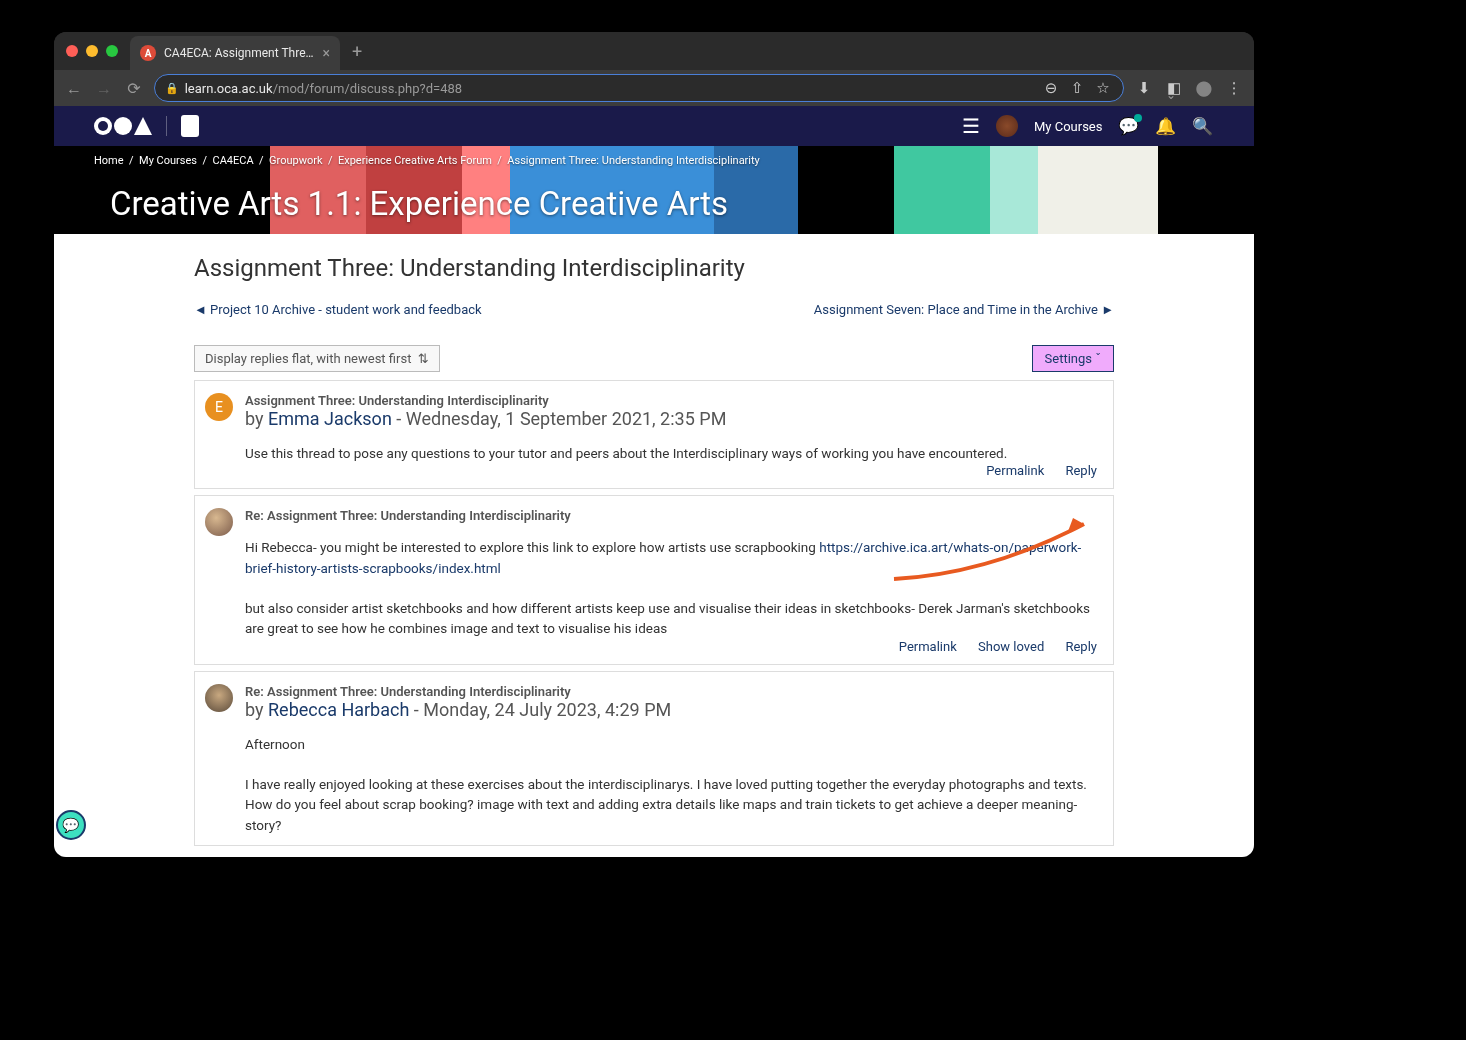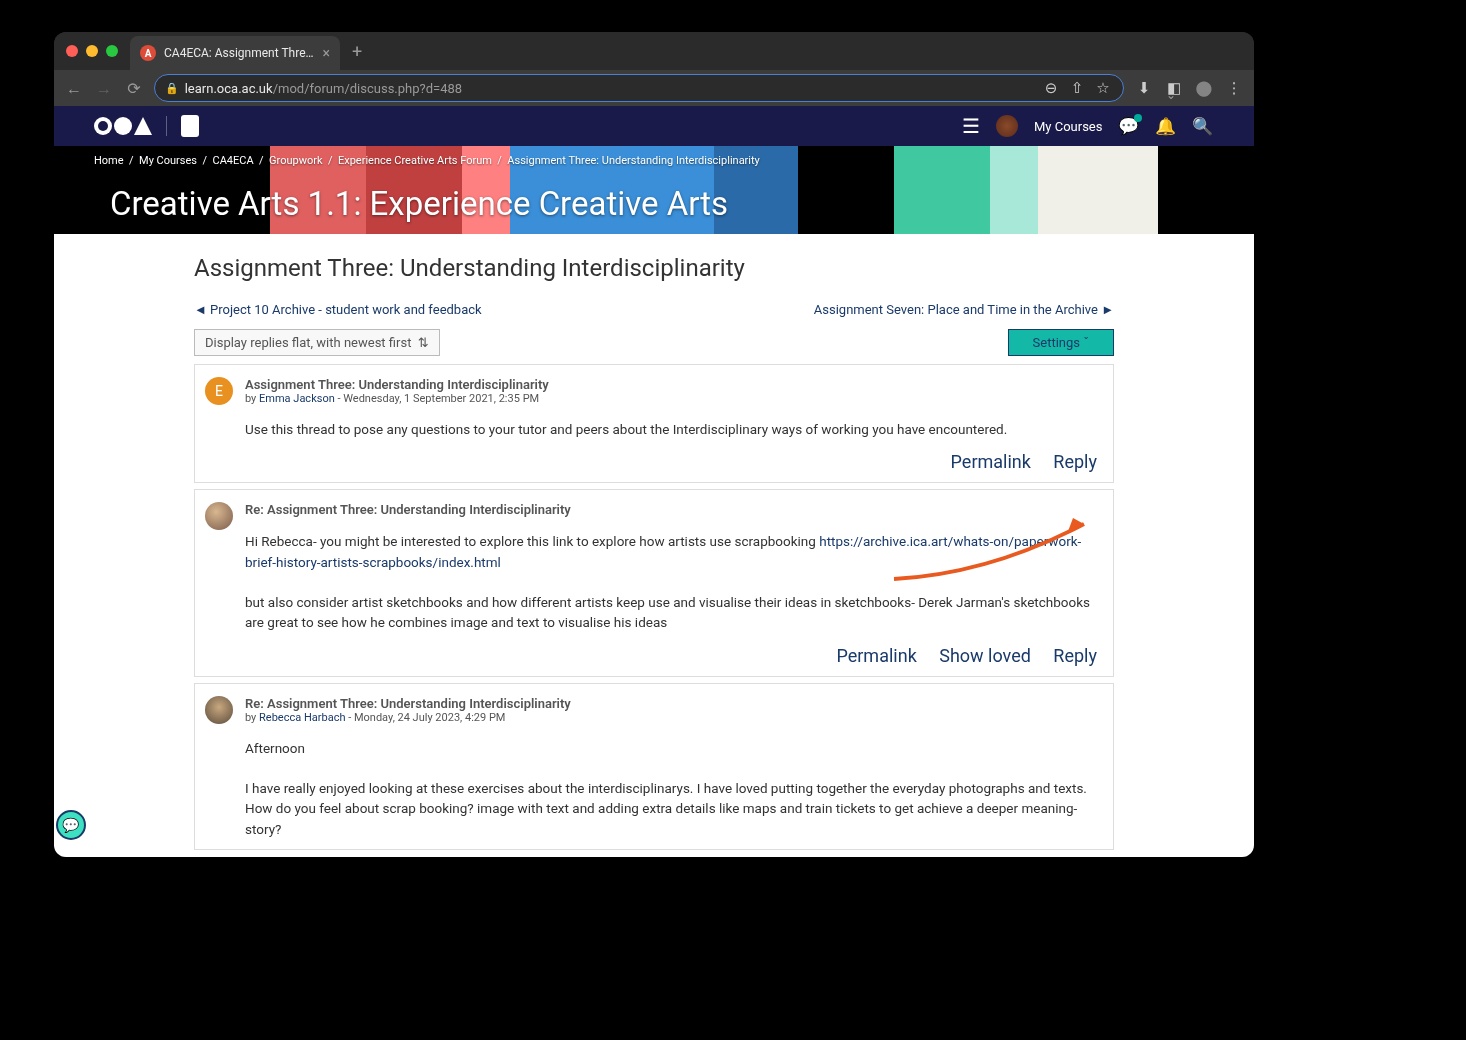--- a/index.html
+++ b/index.html
@@ -40,38 +40,38 @@
 .my-courses { color: #fff; font-size: 13px; }
 .hdr-icon { color: #fff; font-size: 17px; cursor: pointer; position: relative; }
 .notif-dot { position: absolute; top: -2px; right: -2px; width: 8px; height: 8px; background: #0a9; border-radius: 50%; }
 .banner { position: relative; height: 88px; background: linear-gradient(90deg, #000 0%, #000 18%, #e06060 18%, #e06060 26%, #c04040 26%, #c04040 34%, #ff8080 34%, #ff8080 38%, #3a8fd8 38%, #3a8fd8 55%, #2a6aa8 55%, #2a6aa8 62%, #000 62%, #000 70%, #40c8a0 70%, #40c8a0 78%, #a8e8d8 78%, #a8e8d8 82%, #f0f0e8 82%, #f0f0e8 92%, #000 92%, #000 100%); }
 .breadcrumb { position: absolute; top: 8px; left: 40px; font-size: 11px; color: #fff; text-shadow: 0 1px 2px rgba(0,0,0,0.5); }
 .breadcrumb a { color: #fff; text-decoration: none; }
 .breadcrumb span.current { color: #fff; }
 .banner-title { position: absolute; top: 38px; left: 40px; color: #fff; font-size: 33px; font-weight: 400; text-shadow: 0 1px 3px rgba(0,0,0,0.5); margin-left: 16px; }
 .page-body { padding: 20px 140px 40px 140px; }
 .page-title { font-size: 24px; font-weight: 400; color: #333; margin-bottom: 20px; }
-.nav-row { display: flex; justify-content: space-between; margin-bottom: 12px; font-size: 13px; }
+.nav-row { display: flex; justify-content: space-between; margin-bottom: 28px; font-size: 13px; }
 .nav-link { color: #1a3a6a; text-decoration: none; cursor: pointer; }
 .controls-row { display: flex; justify-content: space-between; margin-bottom: 8px; }
 .display-select { border: 1px solid #bbb; background: #f8f8f8; padding: 5px 10px; font-size: 13px; color: #555; cursor: pointer; }
-.settings-btn { border: 1px solid #1a3a6a; background: #14b8a6; padding: 5px 24px; font-size: 13px; color: #1a3a6a; cursor: pointer; text-align: right; }
+.settings-btn { border: 1px solid #1a3a6a; background: #f0abfc; padding: 5px 12px; font-size: 13px; color: #1a3a6a; cursor: pointer; text-align: right; }
 .post { border: 1px solid #ddd; background: #fff; margin-bottom: 6px; padding: 12px 16px 10px 50px; position: relative; }
 .post.indented { margin-left: 0; }
 .post-avatar { position: absolute; left: 10px; top: 12px; width: 28px; height: 28px; border-radius: 50%; }
 .post-avatar.letter-e { background: #e89020; color: #fff; display: flex; align-items: center; justify-content: center; font-size: 14px; }
 .post-avatar.photo1 { background: radial-gradient(circle at 40% 35%, #d8b890, #7a5a4a); }
 .post-avatar.photo2 { background: radial-gradient(circle at 50% 40%, #c8a880, #5a4a3a); }
 .post-subject { font-size: 13px; color: #555; font-weight: 600; }
-.post-meta { font-size: 11px; color: #555; }
+.post-meta { font-size: 18px; color: #555; }
 .post-meta .author { color: #1a3a6a; cursor: pointer; }
 .post-body { margin-top: 14px; font-size: 13.5px; color: #333; line-height: 1.5; }
 .post-body.bold { font-weight: 400; }
 .post-body .link { color: #1a3a6a; cursor: pointer; }
-.post-actions { margin-top: 12px; text-align: right; font-size: 18px; }
+.post-actions { text-align: right; font-size: 13px; }
 .post-actions a { color: #1a3a6a; text-decoration: none; margin-left: 18px; cursor: pointer; }
 .arrow-svg { position: absolute; top: 398px; left: 835px; width: 215px; height: 80px; }
 .chat-bubble { position: fixed; bottom: 200px; left: 56px; width: 30px; height: 30px; background: #3de0c0; border: 2px solid #1a3a6a; border-radius: 50%; display: flex; align-items: center; justify-content: center; color: #1a3a6a; font-size: 14px; cursor: pointer; }
 .menu-chevron { position: absolute; top: 56px; right: 78px; color: #999; font-size: 12px; }
 </style>
 </head>
 <body>
 
 <div class="browser-window">
   <span class="menu-chevron">⌄</span>

